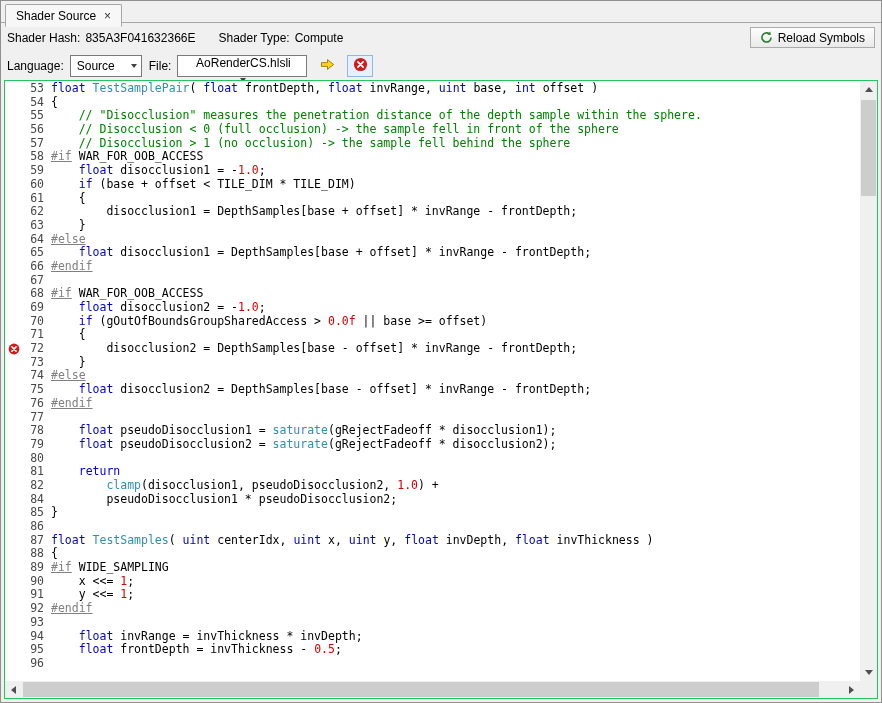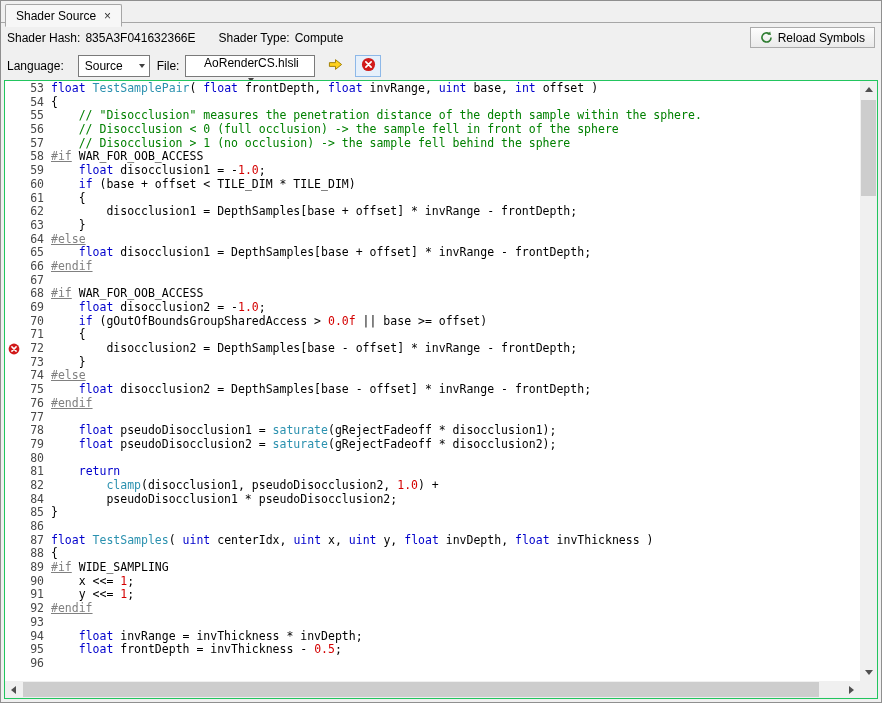--- a/index.html
+++ b/index.html
@@ -25,21 +25,21 @@
   .reload-btn{margin-left:auto;display:flex;align-items:center;gap:5px;height:21px;padding:0 9px;
       background:linear-gradient(#fdfdfd,#eaeaea);border:1px solid #ababab;border-radius:0;
       font-family:"Liberation Sans",sans-serif;font-size:12px;color:#000;}
   .reload-icon{display:inline-flex;}
 
   
   .toolbar{display:flex;align-items:center;gap:7px;padding:5px 6px 7px;}
   .tb-label{margin-right:-1px;}
   .combo{display:flex;align-items:center;justify-content:space-between;height:22px;background:#fff;
       border:1px solid #7a7a7a;padding:0 4px 0 6px;gap:8px;}
-  .combo-lang{width:72px;margin-left:8px;}
+  .combo-lang{width:72px;}
   .combo-file{width:130px;flex-direction:column;}
   .combo-arrow{width:0;height:0;border-left:3.5px solid transparent;border-right:3.5px solid transparent;border-top:4px solid #404040;}
   .tb-btn{width:26px;height:22px;display:flex;align-items:center;justify-content:center;background:transparent;border:1px solid transparent;padding:0;}
   .tb-btn.toggled{background:#e6f0fb;border:1px solid #8db8e8;}
 
   
   .editor{position:absolute;left:3px;right:3px;top:79px;bottom:3px;border:1px solid #22c55e;background:#fff;}
   .viewport{position:absolute;left:0;top:0;right:17px;bottom:17px;overflow:hidden;background:#fff;padding-top:1px;
       font-family:"DejaVu Sans Mono",monospace;font-size:11.5px;}
   .crow{display:flex;height:13.7px;line-height:13.7px;align-items:center;}

